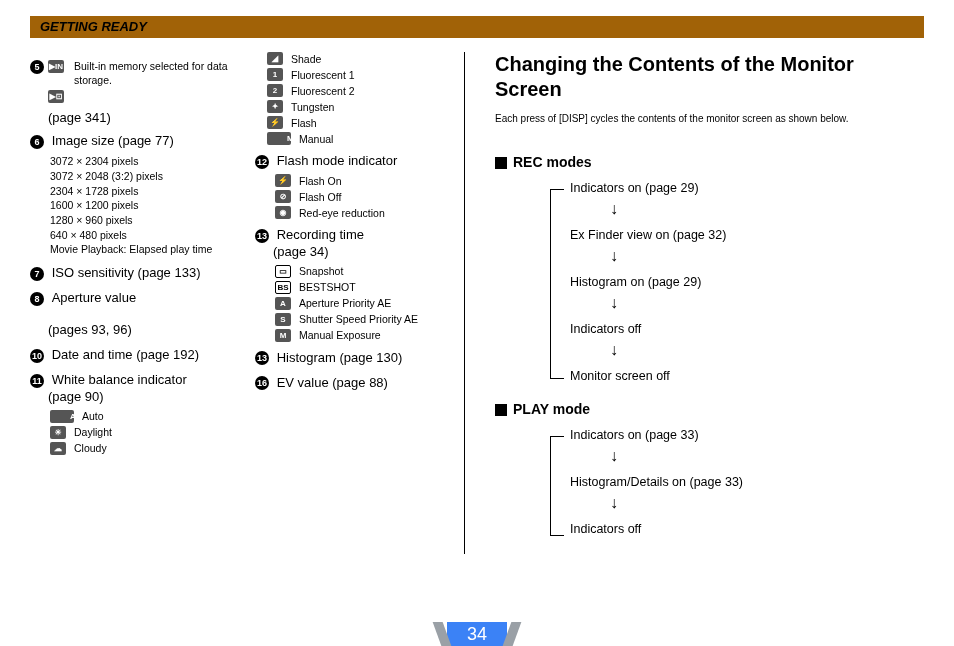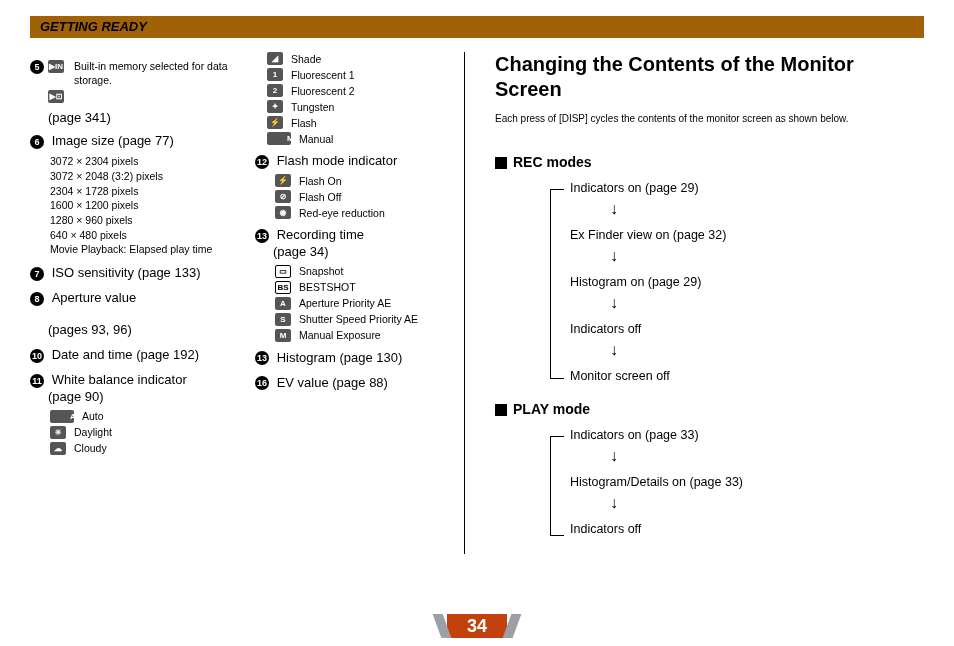--- a/index.html
+++ b/index.html
@@ -149,26 +149,26 @@
     left: -16px;
     top: 7px;
     width: 12px;
     height: 1.5px;
     background: #000;
   }
   .flow .flow-item:not(:first-child)::before,
   .flow .flow-item.noline::before { display: none; }
   .page-num {
     position: absolute;
-    bottom: 8px;
+    bottom: 0;
     left: 50%;
     transform: translateX(-50%);
-    background: #c2410c;
+    background: #3b82f6;
     color: #fff;
-    font-weight: bold;
+    font-weight: normal;
     font-size: 18px;
     width: 60px;
     height: 24px;
     text-align: center;
     line-height: 24px;
   }
   .page-num::before, .page-num::after {
     content: '';
     position: absolute;
     top: 0;

